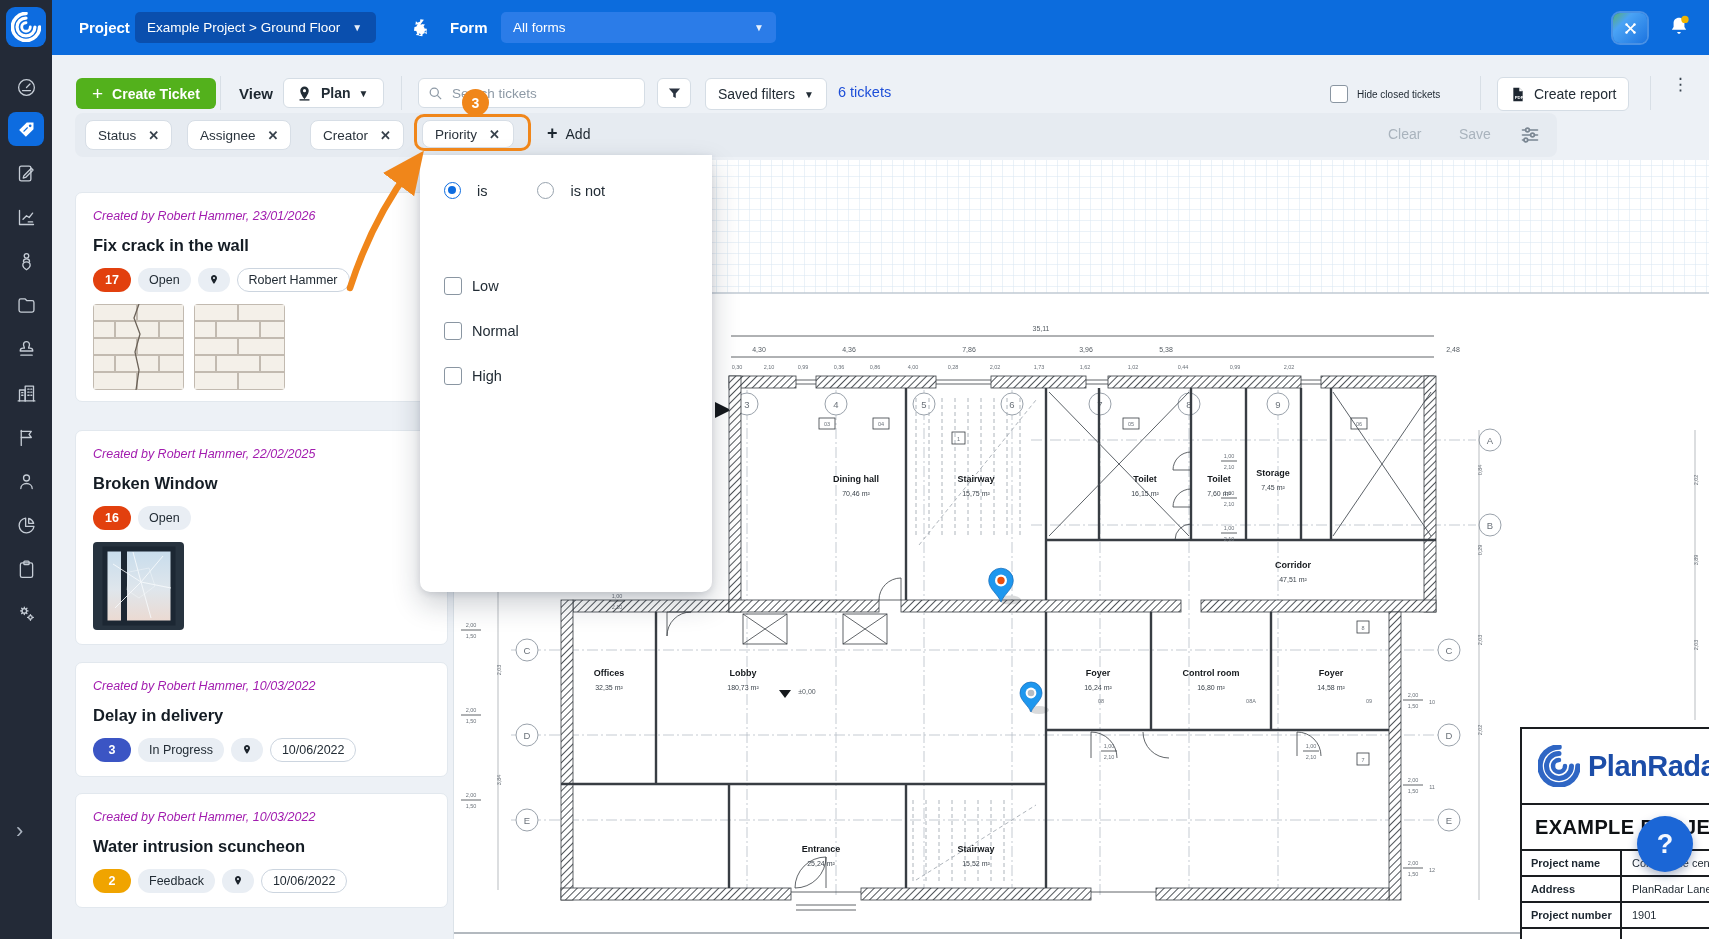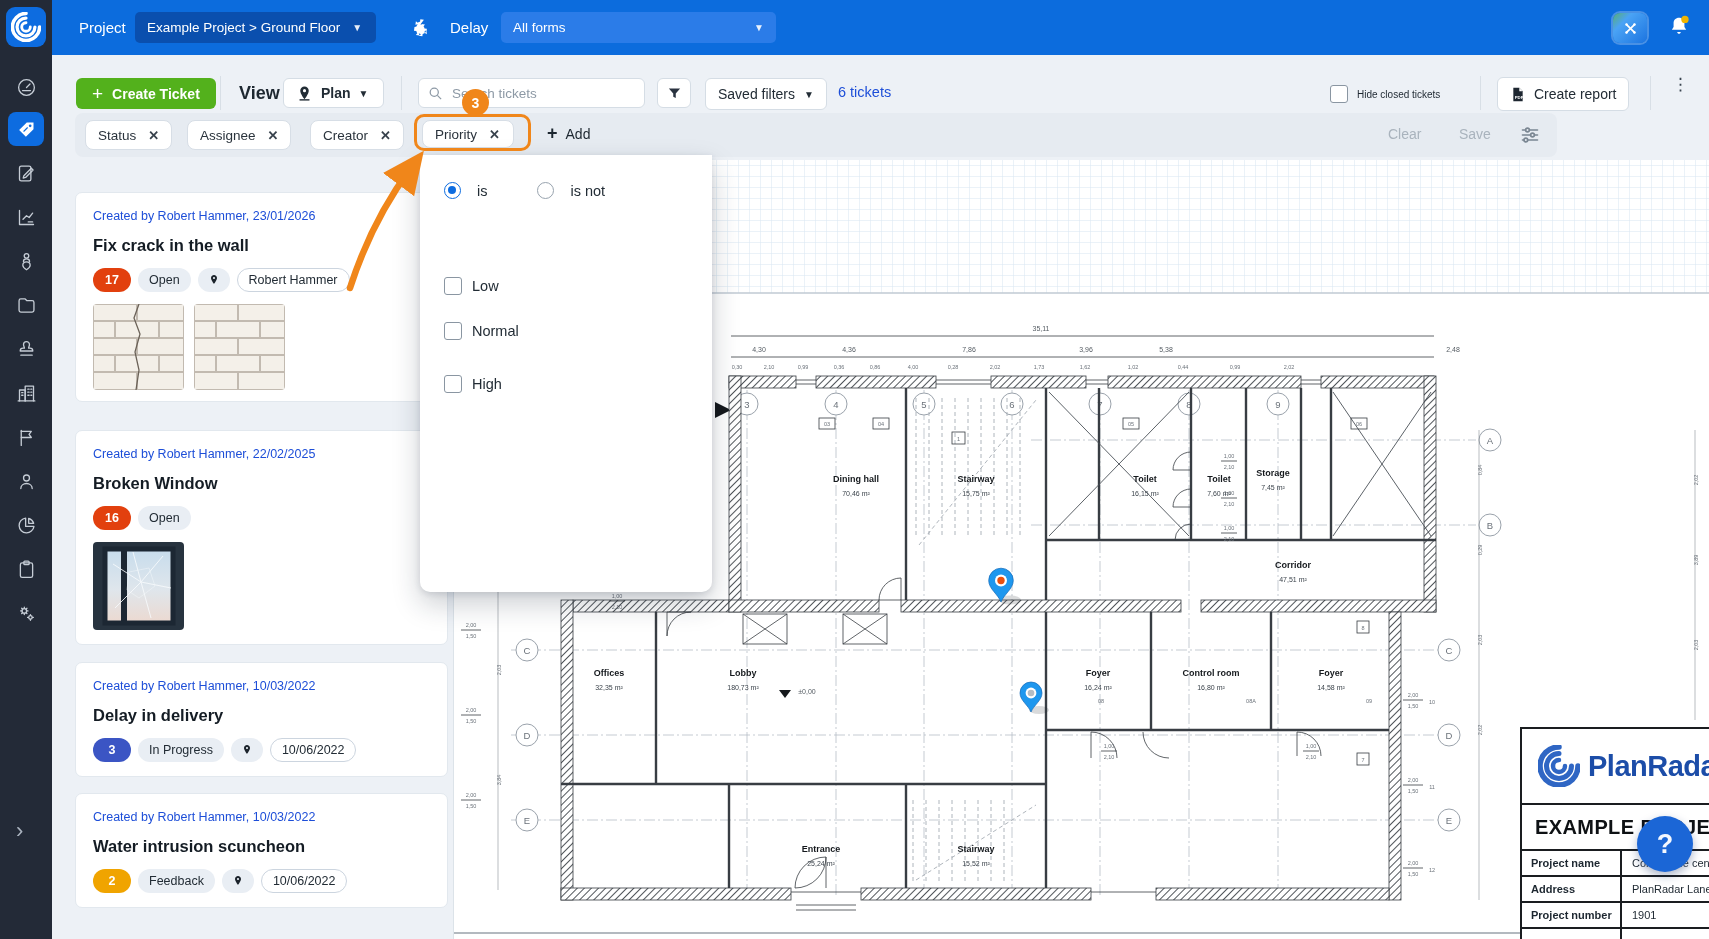--- a/index.html
+++ b/index.html
@@ -1,35 +1,35 @@
 <!DOCTYPE html>
 <html><head>
 <meta charset="utf-8">
 <style>
   html,body{margin:0;padding:0;background:#cfd6dd;}
   #app{position:relative;width:1709px;height:939px;overflow:hidden;background:#edf1f6;
        font-family:"Liberation Sans",sans-serif;color:#1d2730;}
   .abs{position:absolute;}
   
   #header{left:52px;top:0;width:1657px;height:55px;background:#0c6cdd;z-index:60;}
-  .hdr-label{color:#fff;font-weight:normal;font-size:15px;line-height:55px;}
+  .hdr-label{color:#fff;font-weight:bold;font-size:15px;line-height:55px;}
   .hdr-select{background:#0a4fae;border-radius:5px;color:#fff;font-size:13.5px;height:31px;
               display:flex;align-items:center;padding:0 12px;cursor:pointer;}
   .hdr-select .caret{margin-left:auto;font-size:10px;opacity:.9;}
   
   #sidebar{left:0;top:0;width:52px;height:939px;background:#232a37;z-index:70;}
   .nav-ic{position:absolute;left:8px;width:36px;height:34px;display:flex;align-items:center;
           justify-content:center;border-radius:8px;cursor:pointer;}
   .nav-ic svg{stroke:#c6cdd6;fill:none;stroke-width:1.5;stroke-linecap:round;stroke-linejoin:round;}
   .nav-ic.active{background:#0d6ce0;}
   
   .btn{display:flex;align-items:center;border-radius:6px;cursor:pointer;font-size:14px;}
   .btn-green{background:#53b11c;color:#fff;font-weight:bold;padding:0 16px;height:31px;}
   .btn-white{background:#fff;border:1px solid #d5dde5;height:30px;padding:0 12px;color:#222c35;}
-  .tb-label{font-weight:bold;font-size:18px;color:#1d2730;line-height:31px;}
+  .tb-label{font-weight:bold;font-size:15px;color:#1d2730;line-height:31px;}
   .search-box{background:#fff;border:1px solid #d5dde5;border-radius:6px;height:30px;
               display:flex;align-items:center;padding:0 9px;}
   .search-box input{border:none;outline:none;font-size:13.5px;width:100%;
               font-family:"Liberation Sans",sans-serif;color:#2a333c;background:transparent;}
   .search-box input::placeholder{color:#8d99a5;}
   .vdiv{width:1px;background:#d8dfe6;}
   
   #chipbar{left:75px;top:113px;width:1482px;height:44px;background:#e6ebf1;border-radius:8px;z-index:10;}
   .chip{position:absolute;top:7px;height:28px;background:#fff;border:1px solid #d7dee6;border-radius:8px;
         display:flex;align-items:center;padding:0 12px;font-size:13.5px;color:#2a333c;cursor:pointer;}
@@ -39,21 +39,21 @@
   #dropdown{left:420px;top:155px;width:292px;height:437px;background:#fff;z-index:40;
             border-radius:0 0 10px 10px;box-shadow:0 12px 28px rgba(25,35,55,.22),0 2px 6px rgba(25,35,55,.12);}
   .radio{width:15px;height:15px;border-radius:50%;border:1.5px solid #98a3ae;display:inline-block;}
   .radio.sel{border:1.5px solid #0d6ce0;position:relative;}
   .radio.sel:after{content:"";position:absolute;left:2.5px;top:2.5px;width:8px;height:8px;border-radius:50%;background:#0d6ce0;}
   .chk{width:16px;height:16px;border:1.5px solid #8a96a2;border-radius:3px;background:#fff;display:inline-block;}
   .dd-row{position:absolute;left:24px;display:flex;align-items:center;gap:10px;font-size:14.5px;color:#222c35;cursor:pointer;}
   
   .card{position:absolute;left:75px;width:373px;background:#fff;border:1px solid #e2e8ee;border-radius:7px;
         box-sizing:border-box;padding:16px 17px;z-index:1;cursor:pointer;}
-  .card .meta{font-size:12.5px;color:#1d4ed8;}
+  .card .meta{font-size:12.5px;color:#a21caf;font-style:italic;}
   .card .title{font-size:16.5px;font-weight:bold;color:#141c24;margin-top:13px;}
   .badges{display:flex;gap:7px;margin-top:13px;align-items:center;}
   .pill{height:24px;border-radius:12px;display:flex;align-items:center;padding:0 11px;
         font-size:12.5px;color:#222c35;background:#e9eef4;box-sizing:border-box;}
   .pill.outline{background:#fff;border:1px solid #ccd5df;}
   .pill.num{color:#fff;font-weight:bold;min-width:38px;justify-content:center;}
   .np-red{background:#e2400e;} .np-blue{background:#3b55c4;} .np-yellow{background:#f0a400;}
   .thumbs{display:flex;gap:10px;margin-top:12px;}
   .thumbs svg{border-radius:4px;display:block;}
   
@@ -661,21 +661,21 @@
       <span>is not</span>
     </div>
     <div class="dd-row" style="top:122px;">
       <span class="chk"></span>
       <span>Low</span>
     </div>
     <div class="dd-row" style="top:167px;">
       <span class="chk"></span>
       <span>Normal</span>
     </div>
-    <div class="dd-row" style="top:220px;">
+    <div class="dd-row" style="top:212px;">
       <span class="chk"></span>
       <span>High</span>
     </div>
   </div>
 
   <div class="abs" id="prioHL"></div>
   <div class="abs" id="annoBadge">3</div>
   <svg class="abs" style="left:330px;top:140px;z-index:55;pointer-events:none;" width="130" height="160" viewBox="330 140 130 160">
     <defs>
       <marker id="ah" markerWidth="7" markerHeight="7" refX="3.2" refY="3" orient="auto">
@@ -687,21 +687,21 @@
 
   <div class="abs" id="header">
     <span class="abs hdr-label" style="left:27px;">Project</span>
     <div class="abs hdr-select" style="left:83px;top:12px;width:241px;box-sizing:border-box;">
       <span>Example Project &gt; Ground Floor</span>
       <span class="caret" style="margin-left:12px;">▼</span>
     </div>
     <svg class="abs" style="left:357px;top:17px;cursor:pointer;" width="21" height="21" viewBox="0 0 24 24">
       <path fill="#fff" d="M12 8.2a3.8 3.8 0 1 0 0 7.6 3.8 3.8 0 0 0 0-7.6zm9.4 5.5l-2.2 1.7c.05-.46.05-2.34 0-2.8l2.2 1.7-1-4-2.6.7a7.6 7.6 0 0 0-2-2l.7-2.6-4 1 1.7 2.2a7.8 7.8 0 0 0-2.8 0L13.4 2l-4 1 .7 2.6a7.6 7.6 0 0 0-2 2l-2.6-.7 1 4 2.2-1.7a7.8 7.8 0 0 0 0 2.8L6.5 13.7l1 4 2.6-.7a7.6 7.6 0 0 0 2 2l-.7 2.6 4-1-1.7-2.2c.46.05 2.34.05 2.8 0L14.8 21l4-1-.7-2.6a7.6 7.6 0 0 0 2-2l2.6.7z" transform="rotate(22 12 12)"></path>
     </svg>
-    <span class="abs hdr-label" style="left:398px;">Delay</span>
+    <span class="abs hdr-label" style="left:398px;">Form</span>
     <div class="abs hdr-select" style="left:449px;top:12px;width:275px;background:#2b7ce8;box-sizing:border-box;">
       <span>All forms</span>
       <span class="caret">▼</span>
     </div>
     <div class="abs" style="left:1561px;top:13px;width:34px;height:30px;border-radius:7px;cursor:pointer;
          background:linear-gradient(135deg,#5aad72 0%,#4aa3f5 30%,#1c74e0 100%);display:flex;align-items:center;justify-content:center;
          box-shadow:0 0 0 2px rgba(255,255,255,.25);">
       <svg width="19" height="19" viewBox="0 0 24 24">
         <g stroke="#fff" stroke-width="2.2" stroke-linecap="round" fill="none">
           <path d="M7 7 Q12 12 17 17"></path>

